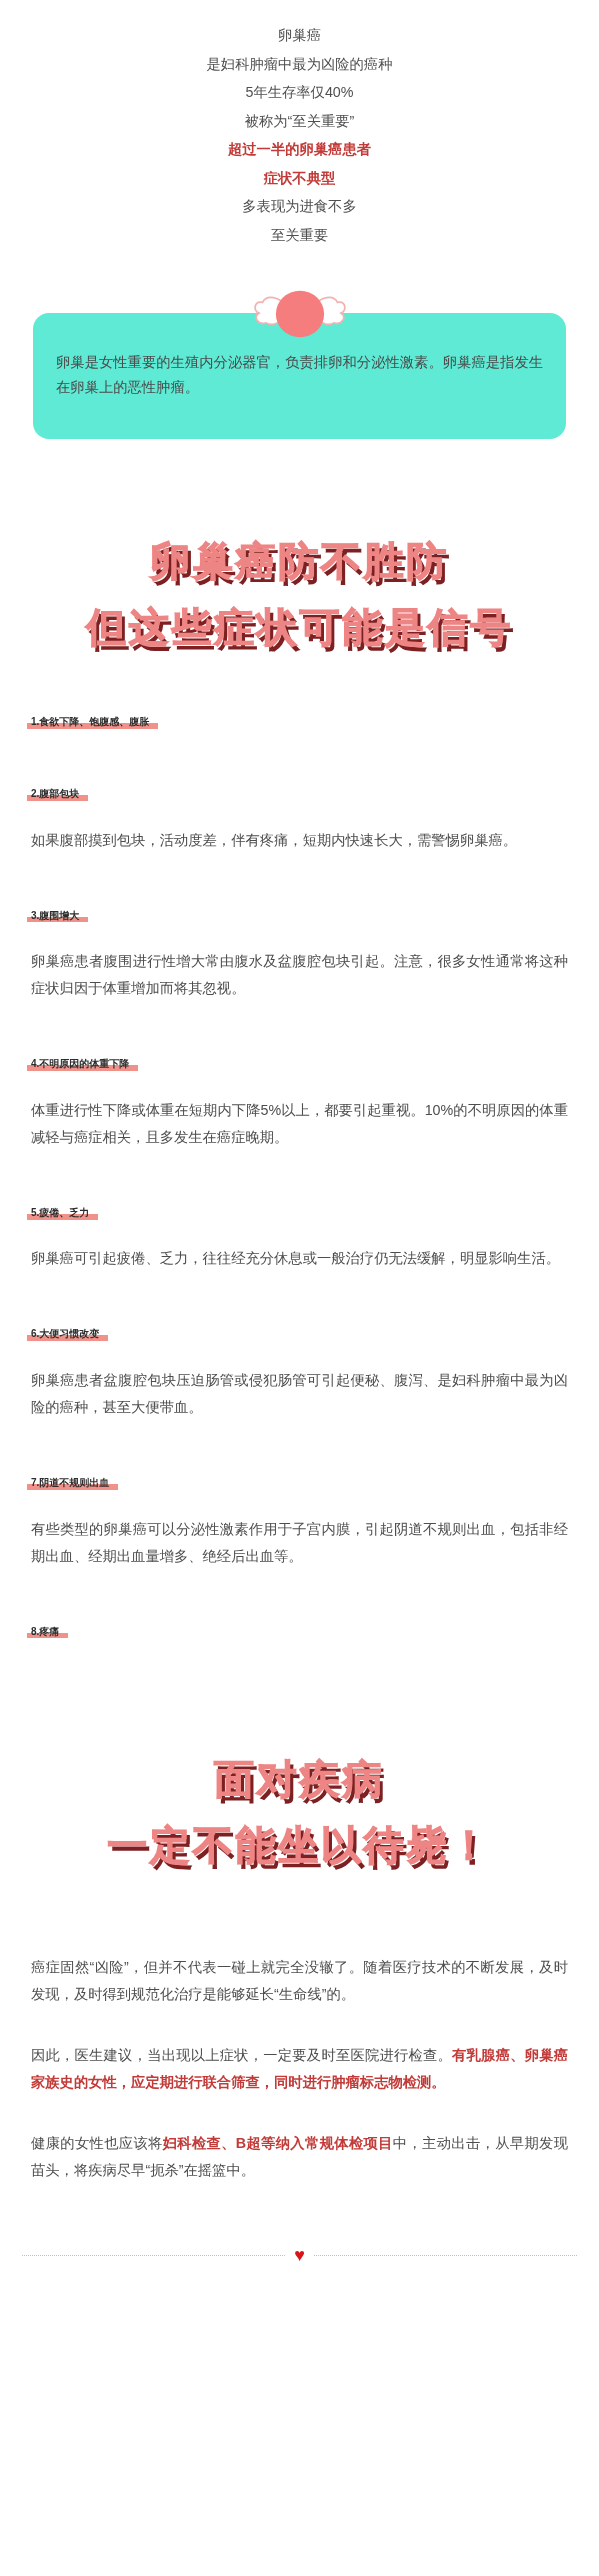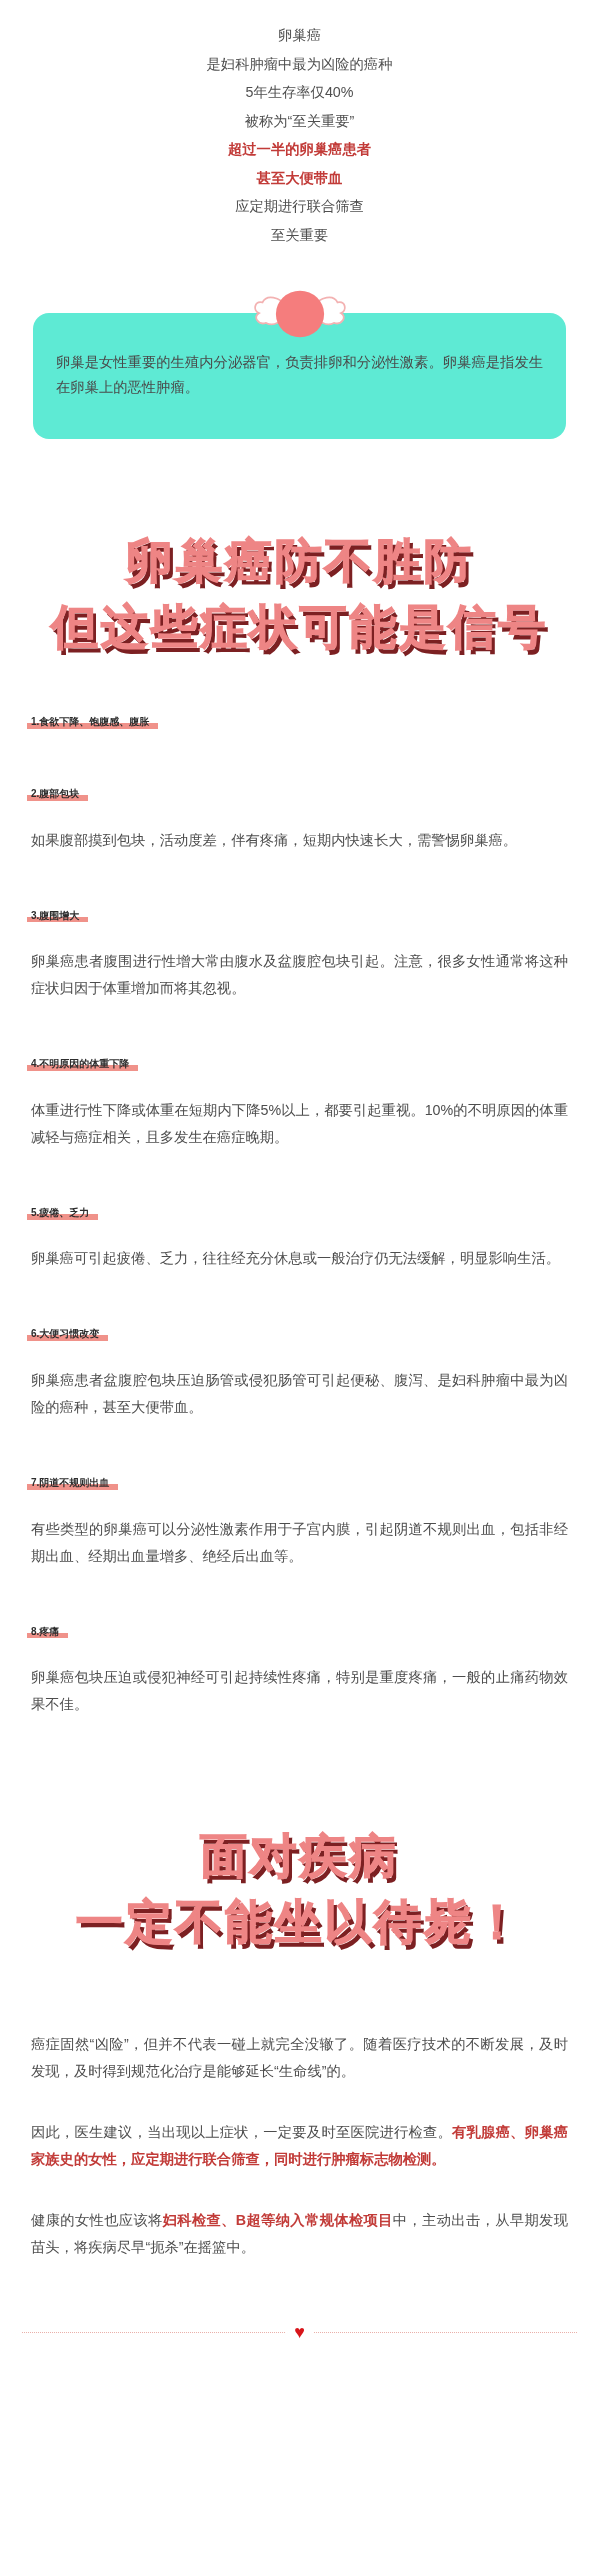--- a/index.html
+++ b/index.html
@@ -13,21 +13,21 @@
 
   
   .box-wrap{position:relative;margin:64px 27px 0;}
   .box-icon{position:absolute;top:-24px;left:50%;transform:translateX(-50%);width:100px;height:50px;}
   .tips-box{background:#5eead4;border-radius:16px;padding:37px 23px 39px;}
   .tips-box p{margin:0;font-size:14.3px;line-height:25px;color:#4a4a4a;text-align:justify;}
   .tips-box p + p{margin-top:23px;}
 
   
   .big-heading{margin:89px 0 0;text-align:center;font-weight:900;color:#ee8585;
-    font-size:47px;line-height:66px;letter-spacing:2.7px;
+    font-size:40px;line-height:66px;letter-spacing:2.7px;
     text-shadow:3.6px 4.5px 0 #7c2022;-webkit-text-stroke:1.3px #ee8585;}
   .big-heading.second{margin-top:105px;}
 
   
   .section-title{margin:52px 25px 0;font-size:10px;line-height:19.6px;font-weight:bold;color:#2d2d2d;}
   .section-title .hl{background:linear-gradient(to top,#f0928a 0 45%,transparent 45%);
     padding:0 9px 1.8px 3.6px;margin-left:-3.6px;}
   .section-body{margin:23px 25px 0;font-size:14.3px;line-height:27px;color:#4d4d4d;text-align:justify;}
   .section-body:first-of-type{margin-top:23px;}
 
@@ -45,22 +45,22 @@
 <body>
 
 <div class="page">
 
   <div class="intro">
     <div class="intro-line">卵巢癌</div>
     <div class="intro-line">是妇科肿瘤中最为凶险的癌种</div>
     <div class="intro-line">5年生存率仅40%</div>
     <div class="intro-line">被称为“至关重要”</div>
     <div class="intro-line red">超过一半的卵巢癌患者</div>
-    <div class="intro-line red">甚至大便带血</div>
-    <div class="intro-line">应定期进行联合筛查</div>
+    <div class="intro-line red">症状不典型</div>
+    <div class="intro-line">多表现为进食不多</div>
     <div class="intro-line">至关重要</div>
   </div>
 
   <div class="box-wrap">
     <span class="box-icon">
       <svg width="100" height="50" viewBox="0 0 112 56" xmlns="http://www.w3.org/2000/svg">
         <path d="M40 20 C34 8 18 6 14 15 C5 13 3 24 10 27 C3 31 9 41 18 38 C27 43 36 36 40 28 Z" fill="#ffffff" stroke="#f3b2b2" stroke-width="2"></path>
         <path d="M72 20 C78 8 94 6 98 15 C107 13 109 24 102 27 C109 31 103 41 94 38 C85 43 76 36 72 28 Z" fill="#ffffff" stroke="#f3b2b2" stroke-width="2"></path>
         <ellipse cx="56" cy="28" rx="27" ry="26" fill="#f57d7d"></ellipse>
       </svg>
@@ -89,21 +89,20 @@
   <h3 class="section-title"><span class="hl">5.疲倦、乏力</span></h3>
   <p class="section-body">卵巢癌可引起疲倦、乏力，往往经充分休息或一般治疗仍无法缓解，明显影响生活。</p>
 
   <h3 class="section-title"><span class="hl">6.大便习惯改变</span></h3>
   <p class="section-body">卵巢癌患者盆腹腔包块压迫肠管或侵犯肠管可引起便秘、腹泻、是妇科肿瘤中最为凶险的癌种，甚至大便带血。</p>
 
   <h3 class="section-title"><span class="hl">7.阴道不规则出血</span></h3>
   <p class="section-body">有些类型的卵巢癌可以分泌性激素作用于子宫内膜，引起阴道不规则出血，包括非经期出血、经期出血量增多、绝经后出血等。</p>
 
   <h3 class="section-title"><span class="hl">8.疼痛</span></h3>
-  <p class="section-body">卵巢癌包块压迫或侵犯神经可引起持续性疼痛，特别是重度疼痛，一般的止痛药物效果不佳。</p>
 
   <div class="big-heading second">
     <div>面对疾病</div>
     <div>一定不能坐以待毙！</div>
   </div>
 
   <p class="closing-p first">癌症固然“凶险”，但并不代表一碰上就完全没辙了。随着医疗技术的不断发展，及时发现，及时得到规范化治疗是能够延长“生命线”的。</p>
 
   <p class="closing-p"><span>因此，医生建议，当出现以上症状，一定要及时至医院进行检查。</span><span class="red-bold">有乳腺癌、卵巢癌家族史的女性，应定期进行联合筛查，同时进行肿瘤标志物检测。</span></p>
 

